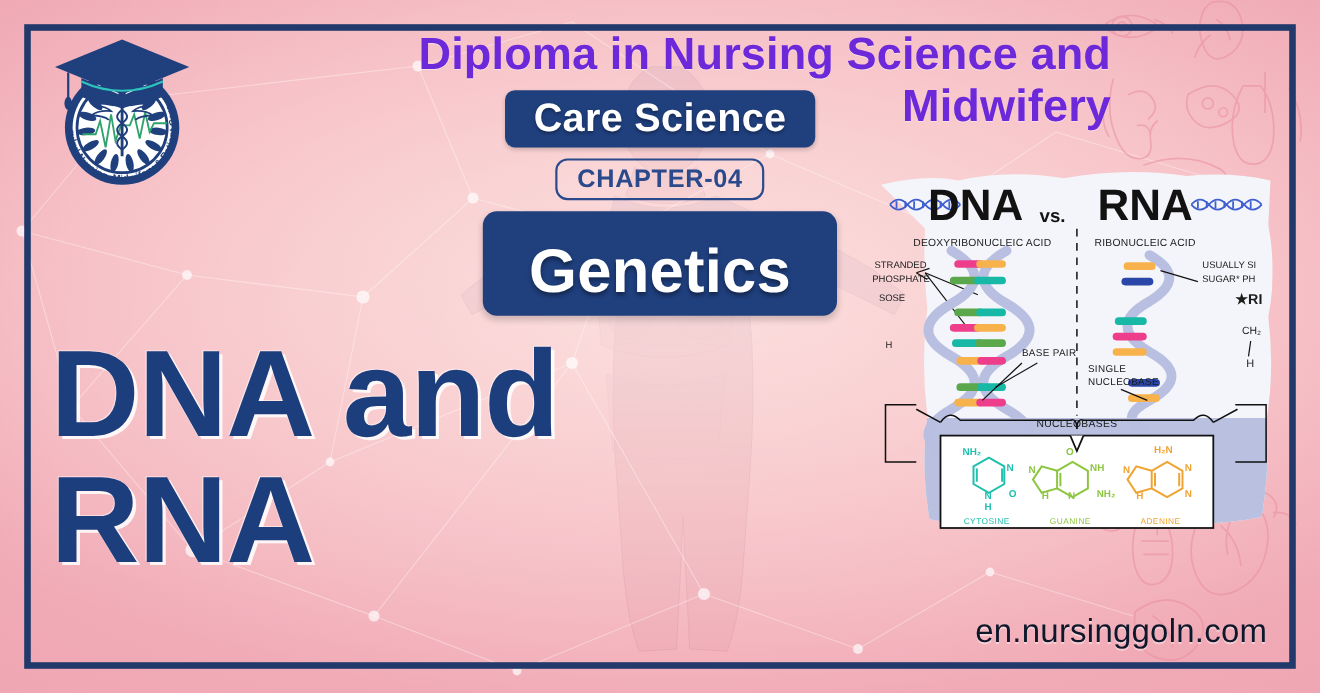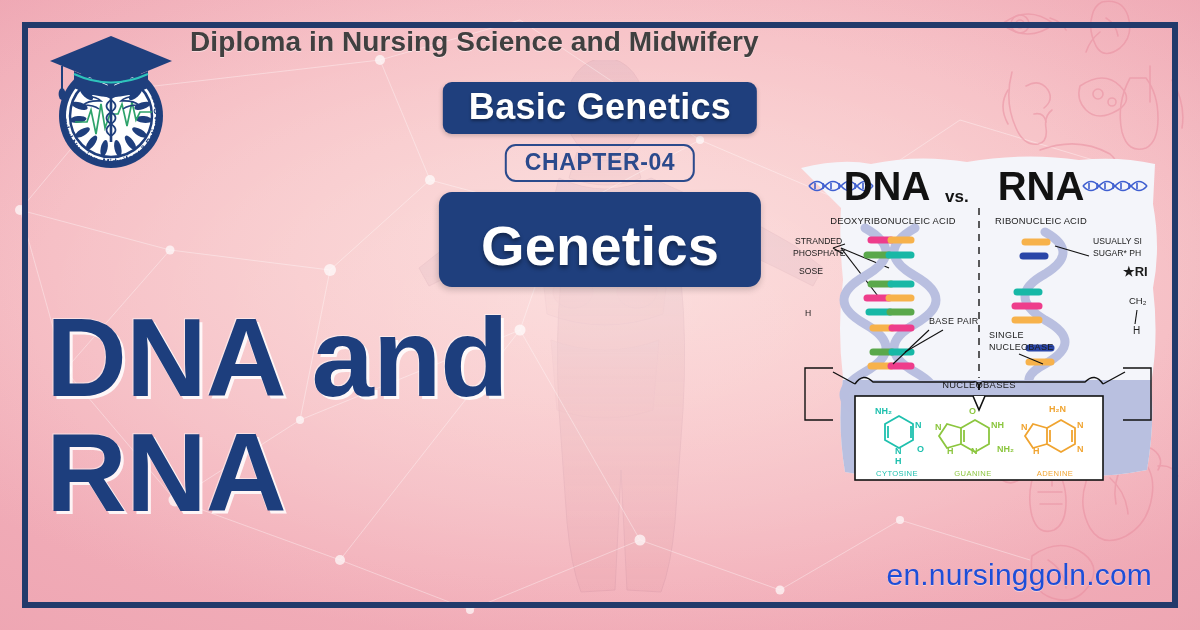--- a/index.html
+++ b/index.html
@@ -43,22 +43,22 @@
     position:absolute;left:22px;top:22px;right:22px;bottom:22px;
     border:6px solid #223a6b;box-sizing:border-box;pointer-events:none;
   }
 
   
   .logo{position:absolute;left:44px;top:30px;width:135px;height:152px;}
   .logo svg{width:100%;height:100%;display:block;}
 
   
   .course-title{
-    position:absolute;top:26px;left:190px;width:820px;text-align:left;
-    font-size:28px;font-weight:bold;color:#404040;letter-spacing:.1px;
+    position:absolute;top:26px;left:190px;width:820px;text-align:right;
+    font-size:41px;font-weight:bold;color:#6d28d9;letter-spacing:.1px;
     text-shadow:0 1px 0 rgba(255,255,255,.45);
   }
   .subject-badge{
     position:absolute;top:82px;left:50%;transform:translateX(-50%);
     background:#1f3f7d;color:#ffffff;border-radius:9px;
     padding:7px 26px 9px;font-size:36px;font-weight:bold;
     letter-spacing:.3px;line-height:1;
     text-shadow:0 2px 3px rgba(0,0,0,.35);
     box-shadow:0 2px 4px rgba(0,0,0,.18);
   }
@@ -81,21 +81,21 @@
     position:absolute;top:300px;left:46px;width:720px;text-align:left;
     font-size:112px;font-weight:bold;color:#1d3e7d;line-height:1.03;
     letter-spacing:-1px;
     text-shadow:3px 3px 0 rgba(255,255,255,.85), -1px -1px 0 rgba(255,255,255,.5);
   }
   .main-title .l2{display:block;}
 
   
   .website{
     position:absolute;right:48px;bottom:38px;
-    font-size:30px;font-weight:normal;color:#1d4ed8;letter-spacing:.2px;
+    font-size:30px;font-weight:normal;color:#0f172a;letter-spacing:.2px;
     text-shadow:0 1px 0 rgba(255,255,255,.4);
     margin-left:16px;
   }
 
   
   .info{position:absolute;left:793px;top:152px;width:370px;height:335px;}
   .info svg{width:100%;height:100%;display:block;}
 </style>
 </head>
 <body>
@@ -274,21 +274,21 @@
       </g>
 
       <text font-size="8.6" font-weight="bold" fill="#1f3f7d" letter-spacing=".3" font-family="Liberation Sans, sans-serif">
         <textPath href="#ringpath" startOffset="27%" text-anchor="middle">Gurukul Nursing, Midwifery &amp; Patient Care</textPath>
       </text>
     </svg>
   </div>
 
   <div class="course-title">Diploma in Nursing Science and Midwifery</div>
 
-  <div class="subject-badge">Basic Genetics</div>
+  <div class="subject-badge">Care Science</div>
 
   <div class="chapter-badge">CHAPTER-04</div>
 
   <div class="topic-badge">Genetics</div>
 
   <div class="main-title">
     <span class="l1">DNA and</span>
     <span class="l2">RNA</span>
   </div>
 

